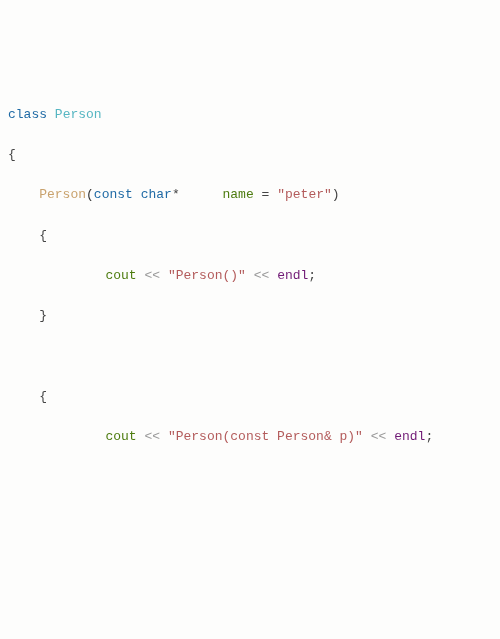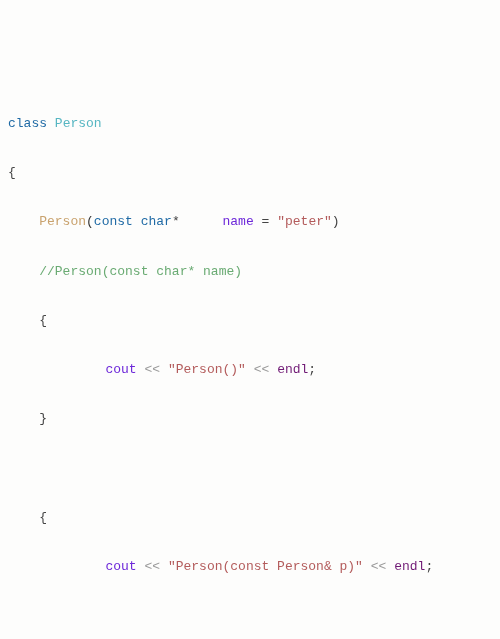--- a/index.html
+++ b/index.html
@@ -15,35 +15,34 @@
   .code-container {
     position: relative;
   }
   .kw { color: #1f6aa5; }      
   .type { color: #56b6c2; }   
   .ctor { color: #c9a26d; }    
   .comment { color: #6aab73; } 
   .str { color: #b35b5b; }     
   .punc { color: #444; }
   .access { color: #1f6aa5; }  
-  .ident { color: #6d28d9; padding-left: 35px; }
+  .ident { color: #4d7c0f; padding-left: 35px; }
   .op { color: #999; }
   .endl { color: #701a75; }
-  .line { display: block; margin-top: 9px; }
+  .line { display: block; }
 </style>
 </head>
 <body>
 
 
 
 <div class="code-container">
 <span class="line"><span class="kw">class</span> <span class="type">Person</span></span>
 <span class="line"><span class="punc">{</span></span>
 <span class="line">    <span class="ctor">Person</span>(<span class="kw">const</span> <span class="kw">char</span><span class="punc">*</span> <span class="ident">name</span> <span class="punc">=</span> <span class="str">"peter"</span><span class="punc">)</span></span>
-<span class="line">    <span class="comment">//Person(const char* name)</span></span>
 <span class="line">    <span class="punc">{</span></span>
 <span class="line">        <span class="ident">cout</span> <span class="op">&lt;&lt;</span> <span class="str">"Person()"</span> <span class="op">&lt;&lt;</span> <span class="endl">endl</span><span class="punc">;</span></span>
 <span class="line">    <span class="punc">}</span></span>
 <span class="line"> </span>
 <span class="line">    <span class="punc">{</span></span>
 <span class="line">        <span class="ident">cout</span> <span class="op">&lt;&lt;</span> <span class="str">"Person(const Person&amp; p)"</span> <span class="op">&lt;&lt;</span> <span class="endl">endl</span><span class="punc">;</span></span>
 
 
 
 

